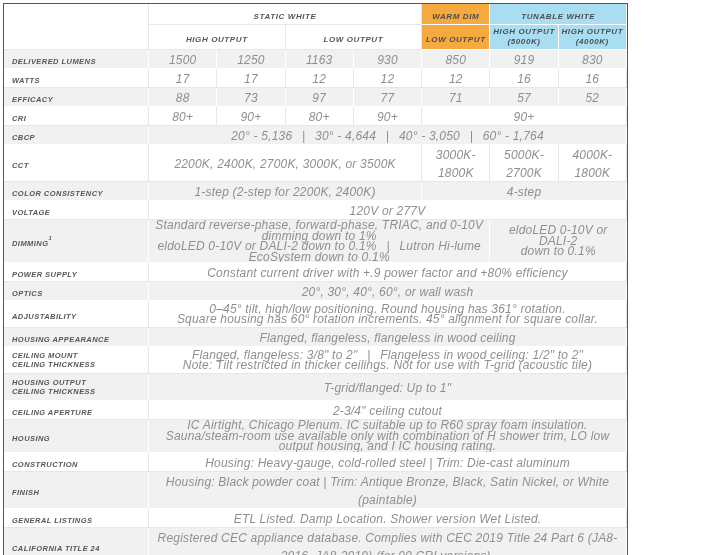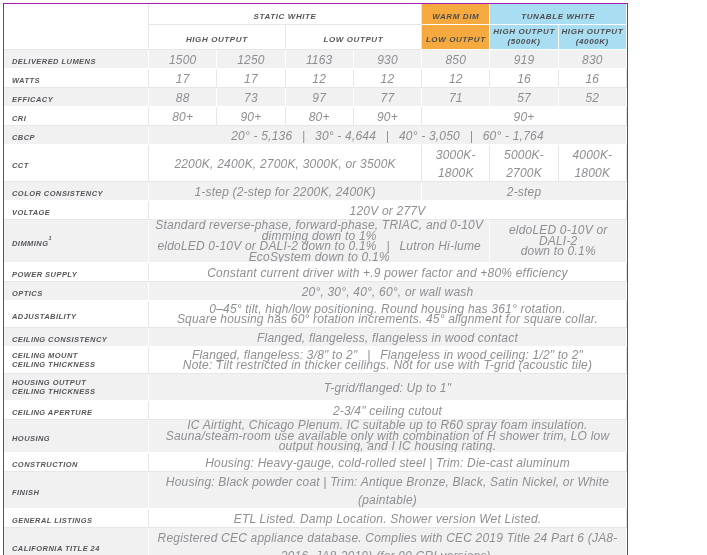--- a/index.html
+++ b/index.html
@@ -130,21 +130,21 @@
       <tr class="s w">
         <td class="lbl"><span class="lbl-t">CCT</span></td>
         <td colspan="4"><span class="val">2200K, 2400K, 2700K, 3000K, or 3500K</span></td>
         <td><span class="val">3000K-1800K</span></td>
         <td><span class="val">5000K-2700K</span></td>
         <td><span class="val">4000K-1800K</span></td>
       </tr>
       <tr class="s g">
         <td class="lbl"><span class="lbl-t">COLOR CONSISTENCY</span></td>
         <td colspan="4"><span class="val">1-step (2-step for 2200K, 2400K)</span></td>
-        <td colspan="3"><span class="val">2-step</span></td>
+        <td colspan="3"><span class="val">4-step</span></td>
       </tr>
       <tr class="s w">
         <td class="lbl"><span class="lbl-t">VOLTAGE</span></td>
         <td colspan="7"><span class="val">120V or 277V</span></td>
       </tr>
       <tr class="d g">
         <td class="lbl"><span class="lbl-t">DIMMING</span><sup class="fn lbl-t">1</sup></td>
         <td colspan="5">
           <span class="val ln">Standard reverse-phase, forward-phase, TRIAC, and 0-10V dimming down to 1%</span>
           <span class="val ln">eldoLED 0-10V or DALI-2 down to 0.1%  |  Lutron Hi-lume EcoSystem down to 0.1%</span>
@@ -163,22 +163,22 @@
         <td colspan="7"><span class="val">20°, 30°, 40°, 60°, or wall wash</span></td>
       </tr>
       <tr class="d w">
         <td class="lbl"><span class="lbl-t">ADJUSTABILITY</span></td>
         <td colspan="7">
           <span class="val ln">0–45° tilt, high/low positioning. Round housing has 361° rotation.</span>
           <span class="val ln">Square housing has 60° rotation increments. 45° alignment for square collar.</span>
         </td>
       </tr>
       <tr class="s g">
-        <td class="lbl"><span class="lbl-t">CEILING CONSISTENCY</span></td>
-        <td colspan="7"><span class="val">Flanged, flangeless, flangeless in wood contact</span></td>
+        <td class="lbl"><span class="lbl-t">HOUSING APPEARANCE</span></td>
+        <td colspan="7"><span class="val">Flanged, flangeless, flangeless in wood ceiling</span></td>
       </tr>
       <tr class="d w">
         <td class="lbl">
           <span class="lbl-t lln">CEILING MOUNT</span>
           <span class="lbl-t lln">CEILING THICKNESS</span>
         </td>
         <td colspan="7">
           <span class="val ln">Flanged, flangeless: 3/8" to 2"  |  Flangeless in wood ceiling: 1/2" to 2"</span>
           <span class="val ln">Note: Tilt restricted in thicker ceilings. Not for use with T-grid (acoustic tile)</span>
         </td>

